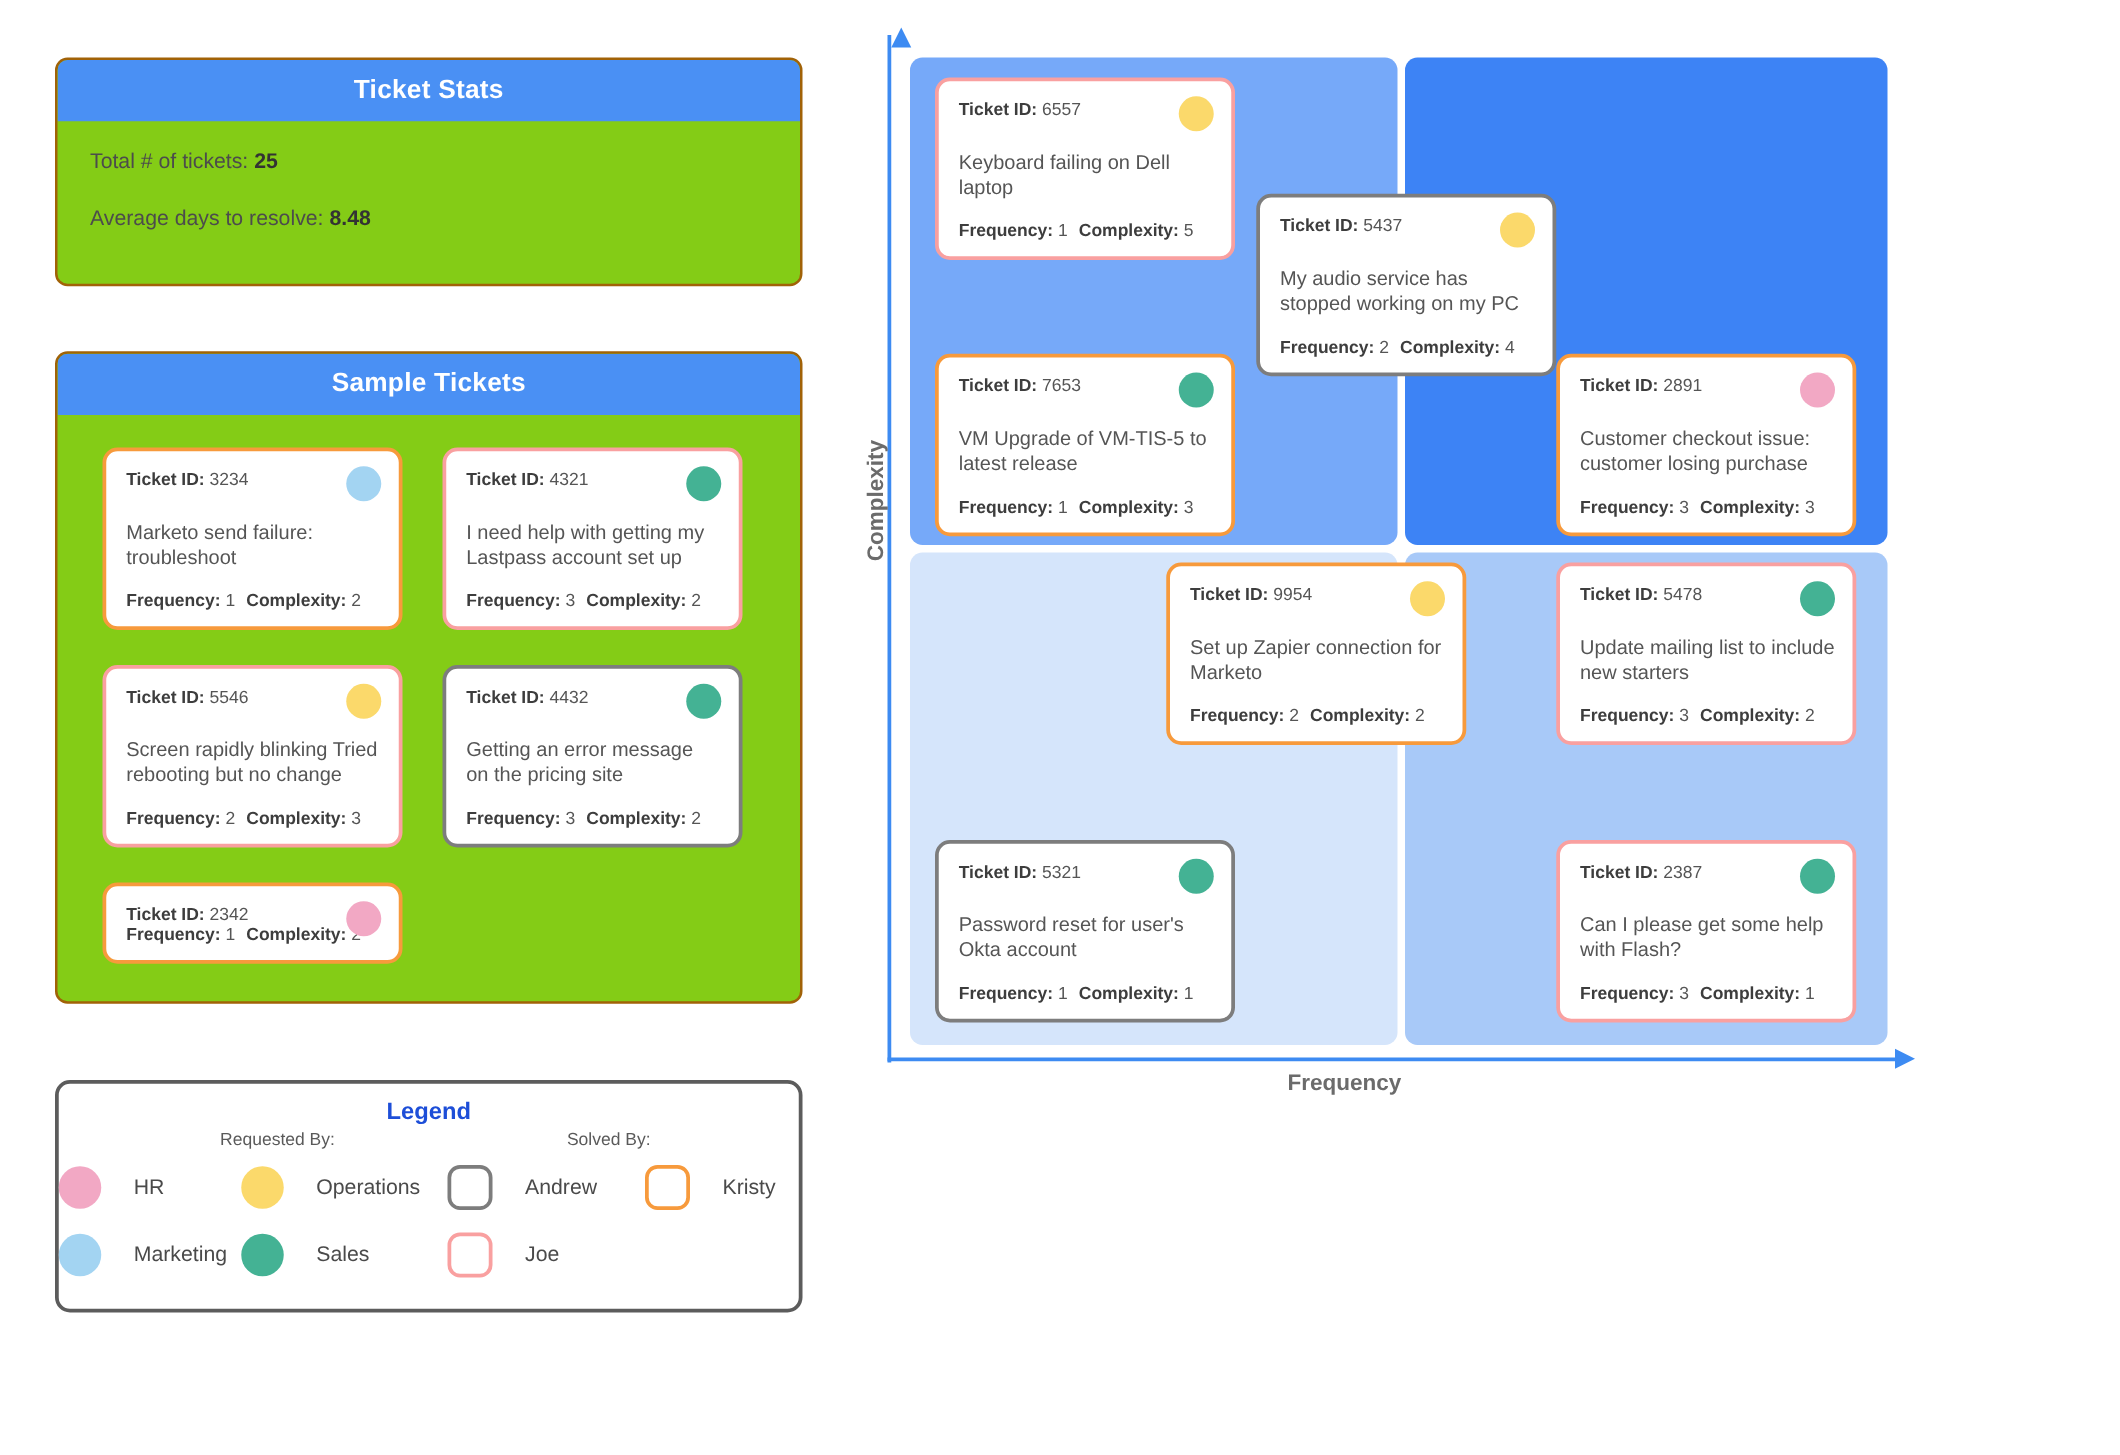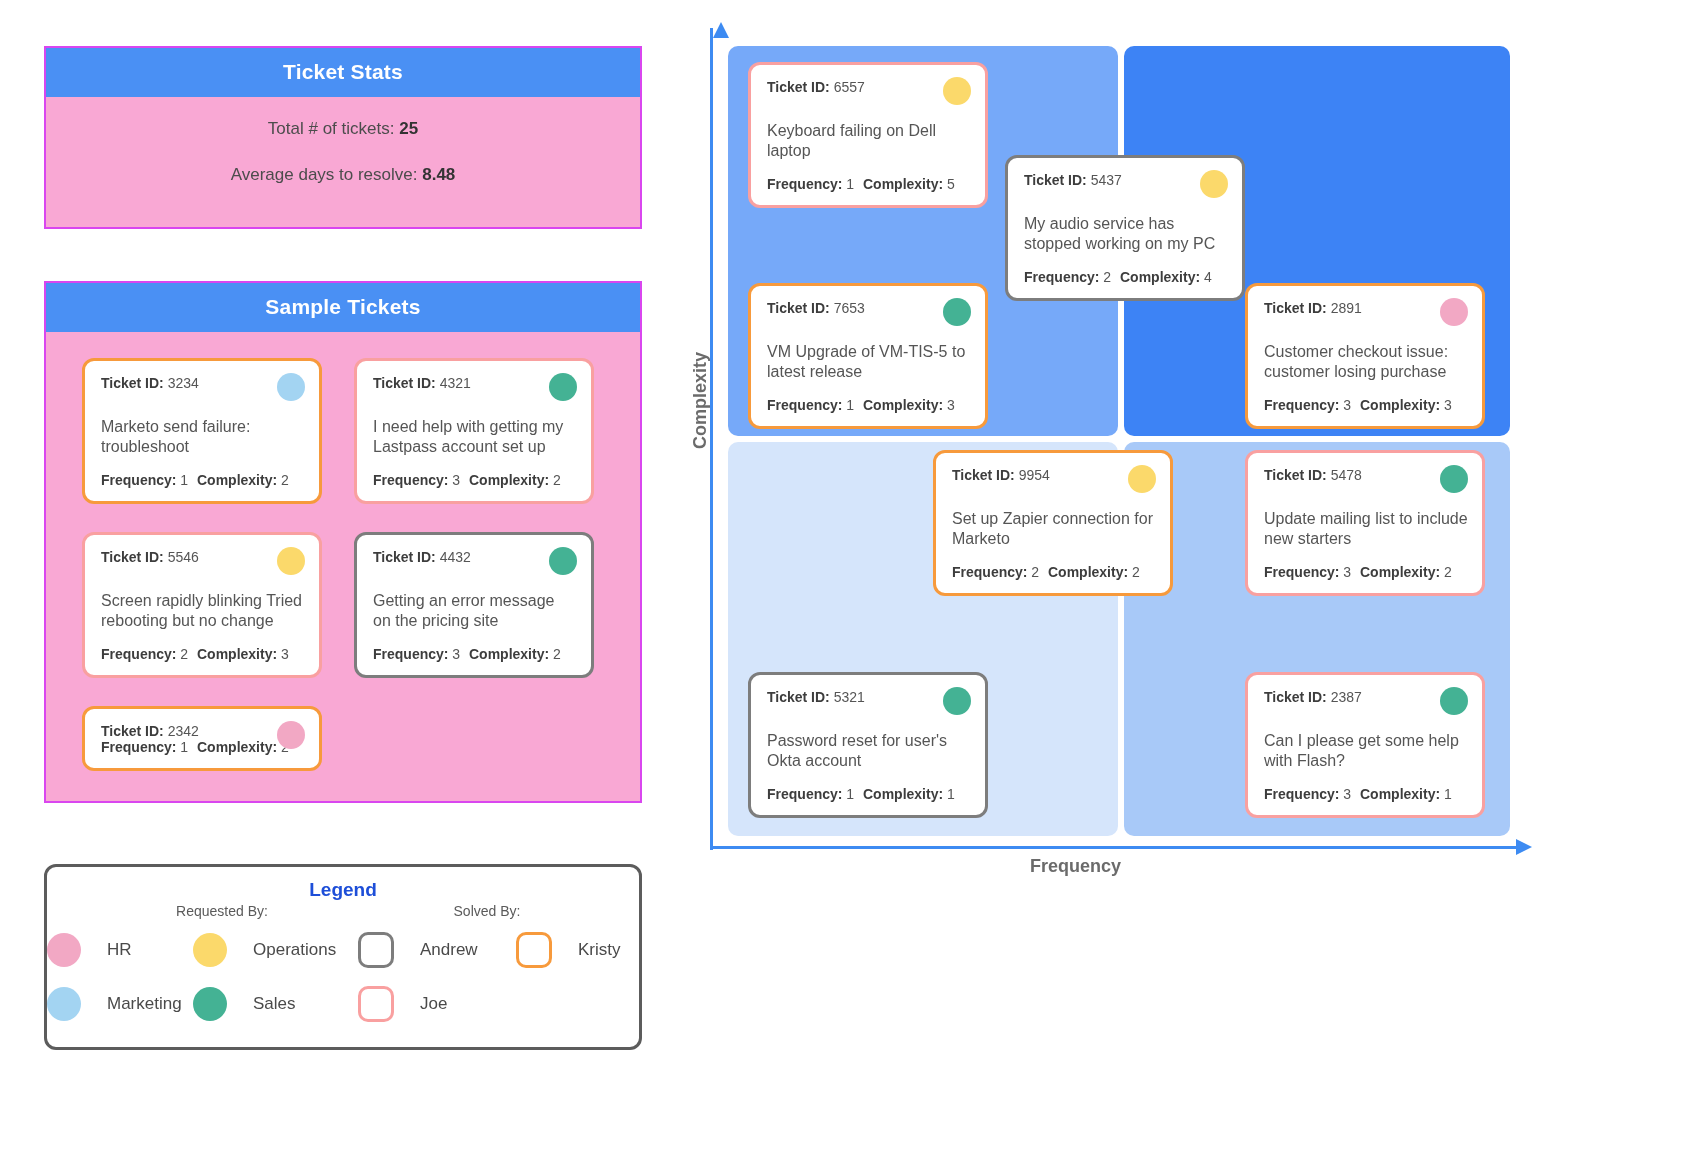--- a/index.html
+++ b/index.html
@@ -9,23 +9,23 @@
     background: #ffffff;
     font-family: "Liberation Sans", sans-serif;
     overflow: hidden;
   }
   .stage { position: relative; width: 1696px; height: 1164px; }
 
   
   .left-col { position: absolute; left: 44px; top: 46px; width: 598px; }
 
   .panel {
-    border: 2px solid #d946ef;
-    border-radius: 0;
-    background: #f9a8d4;
+    border: 2px solid #a16207;
+    border-radius: 10px;
+    background: #84cc16;
     overflow: hidden;
   }
   .panel-header {
     background: #4a90f4;
     color: #ffffff;
     font-weight: bold;
     font-size: 21px;
     text-align: center;
     padding: 12px 8px 13px 8px;
     letter-spacing: .2px;
@@ -214,21 +214,21 @@
 </style>
 </head>
 <body>
 
 <div class="stage">
 
   <div class="left-col">
 
     <div class="panel" style="margin-bottom:52px;">
       <div class="panel-header">Ticket Stats</div>
-      <div class="panel-body" style="padding-bottom:38px;text-align:center;">
+      <div class="panel-body" style="padding-bottom:38px;">
         <p class="stat-line">
           <span>Total # of tickets:</span>
           <b>25</b>
         </p>
         <p class="stat-line">
           <span>Average days to resolve:</span>
           <b>8.48</b>
         </p>
       </div>
     </div>

